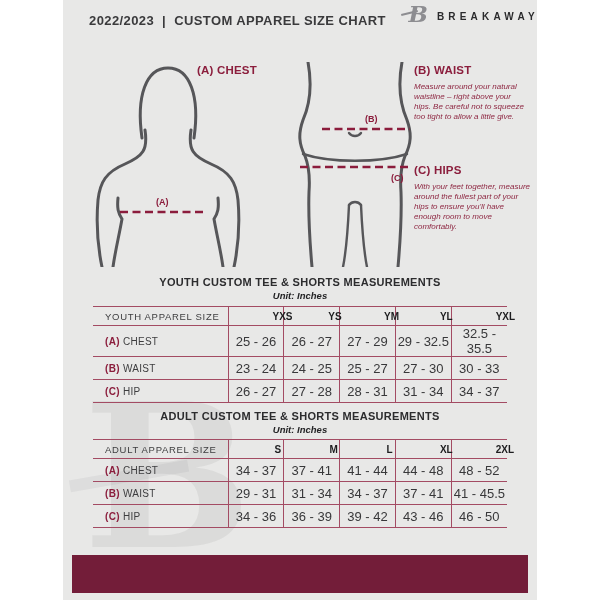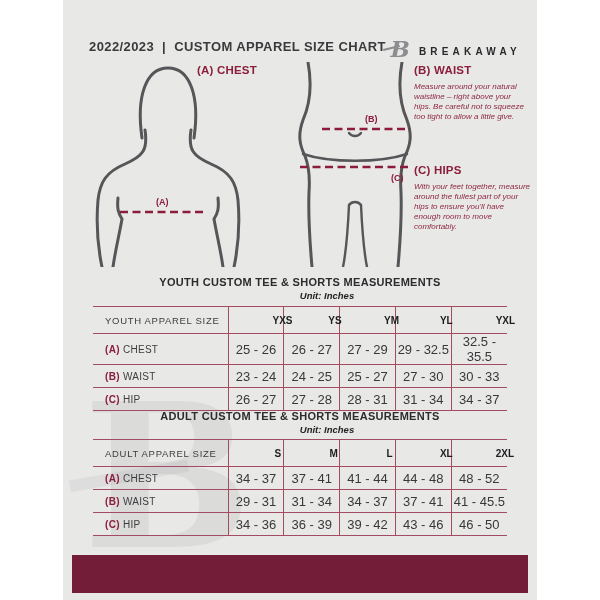--- a/index.html
+++ b/index.html
@@ -9,22 +9,22 @@
     font-family:"Liberation Sans", sans-serif;
     overflow:hidden;
   }
   .page {
     position:absolute; left:63px; top:0; width:474px; height:600px;
     background:#e8e8e7; overflow:hidden;
   }
 
   
   .header {
-    position:absolute; left:26px; right:24px; top:39px; height:24px;
-    display:flex; align-items:flex-start; justify-content:space-between; z-index:3;
+    position:absolute; left:26px; right:24px; top:4px; height:24px;
+    display:flex; align-items:flex-end; justify-content:space-between; z-index:3;gap:18px;
   }
   .doc-title {
     font-size:13px; font-weight:bold; color:#3a3a3c;
     letter-spacing:0.4px; white-space:pre;
   }
   .brand-wrap { display:flex; align-items:center; gap:9px; }
   .logo { position:relative; width:24px; height:24px; }
   .logo-b {
     position:absolute; right:0; top:-4px;
     font-family:"DejaVu Serif", serif; font-style:italic; font-weight:bold;
@@ -55,37 +55,37 @@
   #guide-waist { left:351px; top:64px; width:112px; }
   #guide-hips  { left:351px; top:164px; width:117px; }
 
   
   .section-title {
     position:absolute; left:0; width:100%; text-align:center;
     font-size:11px; font-weight:bold; color:#2c2c2e; letter-spacing:0.3px; z-index:1;
   }
   .unit {
     position:absolute; left:0; width:100%; text-align:center;
-    font-size:9.5px; font-style:italic; font-weight:bold; color:#232325; z-index:1;margin-left:27px;
+    font-size:9.5px; font-style:italic; font-weight:bold; color:#232325; z-index:1;
   }
   #youth-title { top:276px; }
   #youth-unit  { top:290px; }
   #adult-title { top:410px; }
   #adult-unit  { top:424px; }
 
   
   table.size-table {
     position:absolute; left:30px; width:414px;
     border-collapse:collapse; table-layout:fixed; z-index:1;
   }
   #youth-table { top:306px; }
   #adult-table { top:439px; }
   .size-table col.label-col { width:135px; }
   .size-table tr { height:23px; }
-  .size-table tr.head-row { height:27px; }
+  .size-table tr.head-row { height:19px; }
   .size-table th, .size-table td {
     border-top:1px solid #a34b63; border-bottom:1px solid #a34b63; padding:0;
   }
   .size-table th:not(:last-child), .size-table td:not(:last-child) {
     border-right:1px solid #a34b63;
   }
   .size-table th.label-head {
     font-size:9.5px; font-weight:normal; color:#3d3d3f;
     text-align:left; padding-left:12px; letter-spacing:0.7px;
   }

